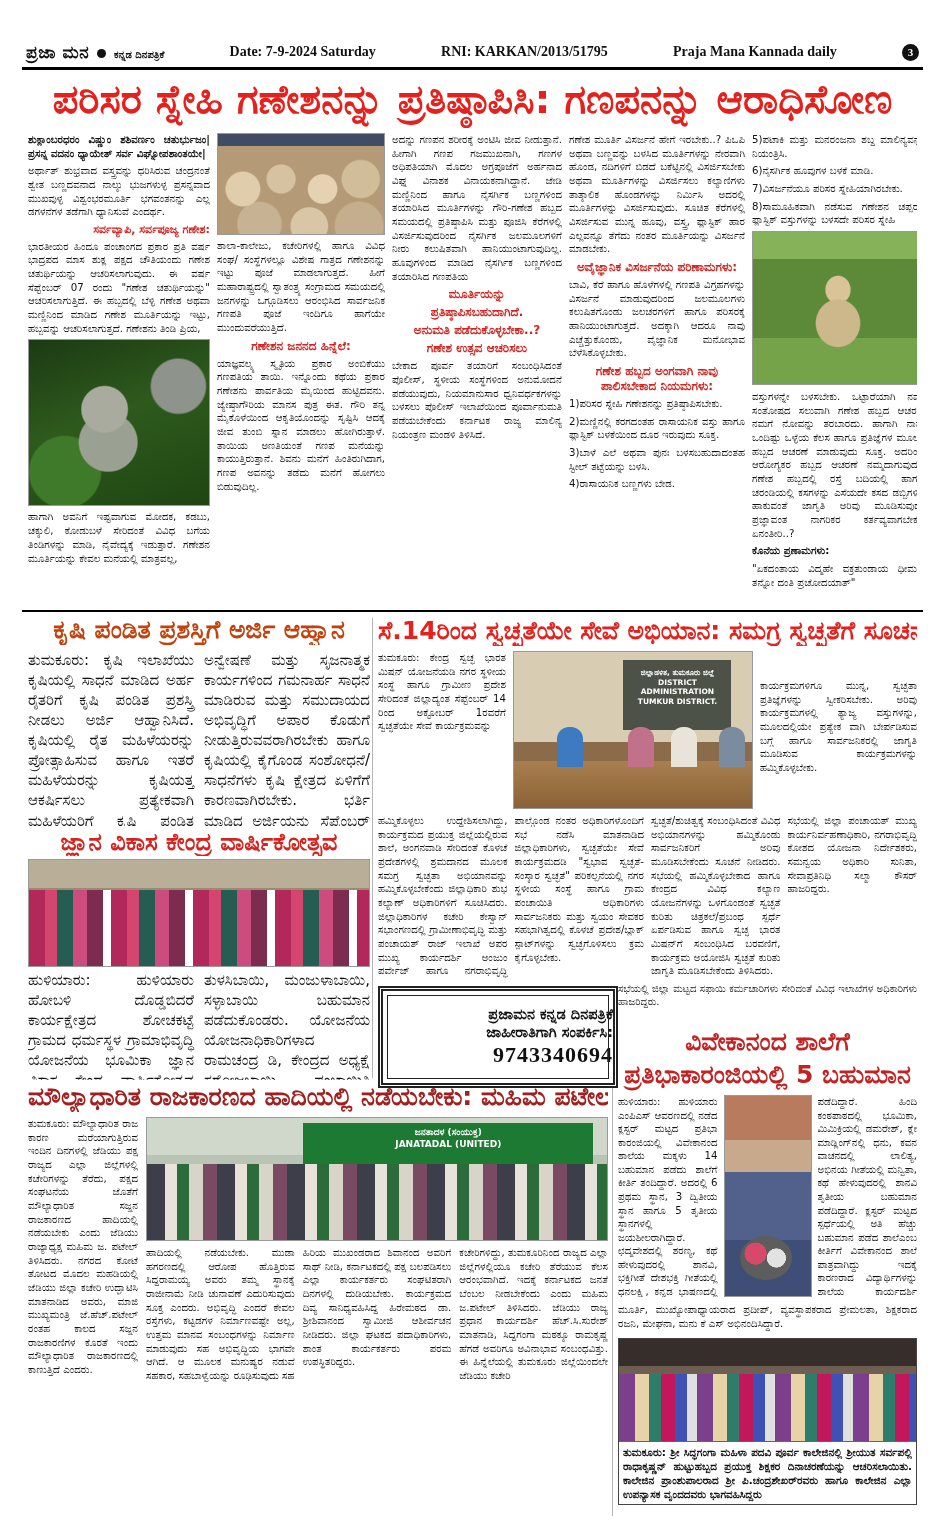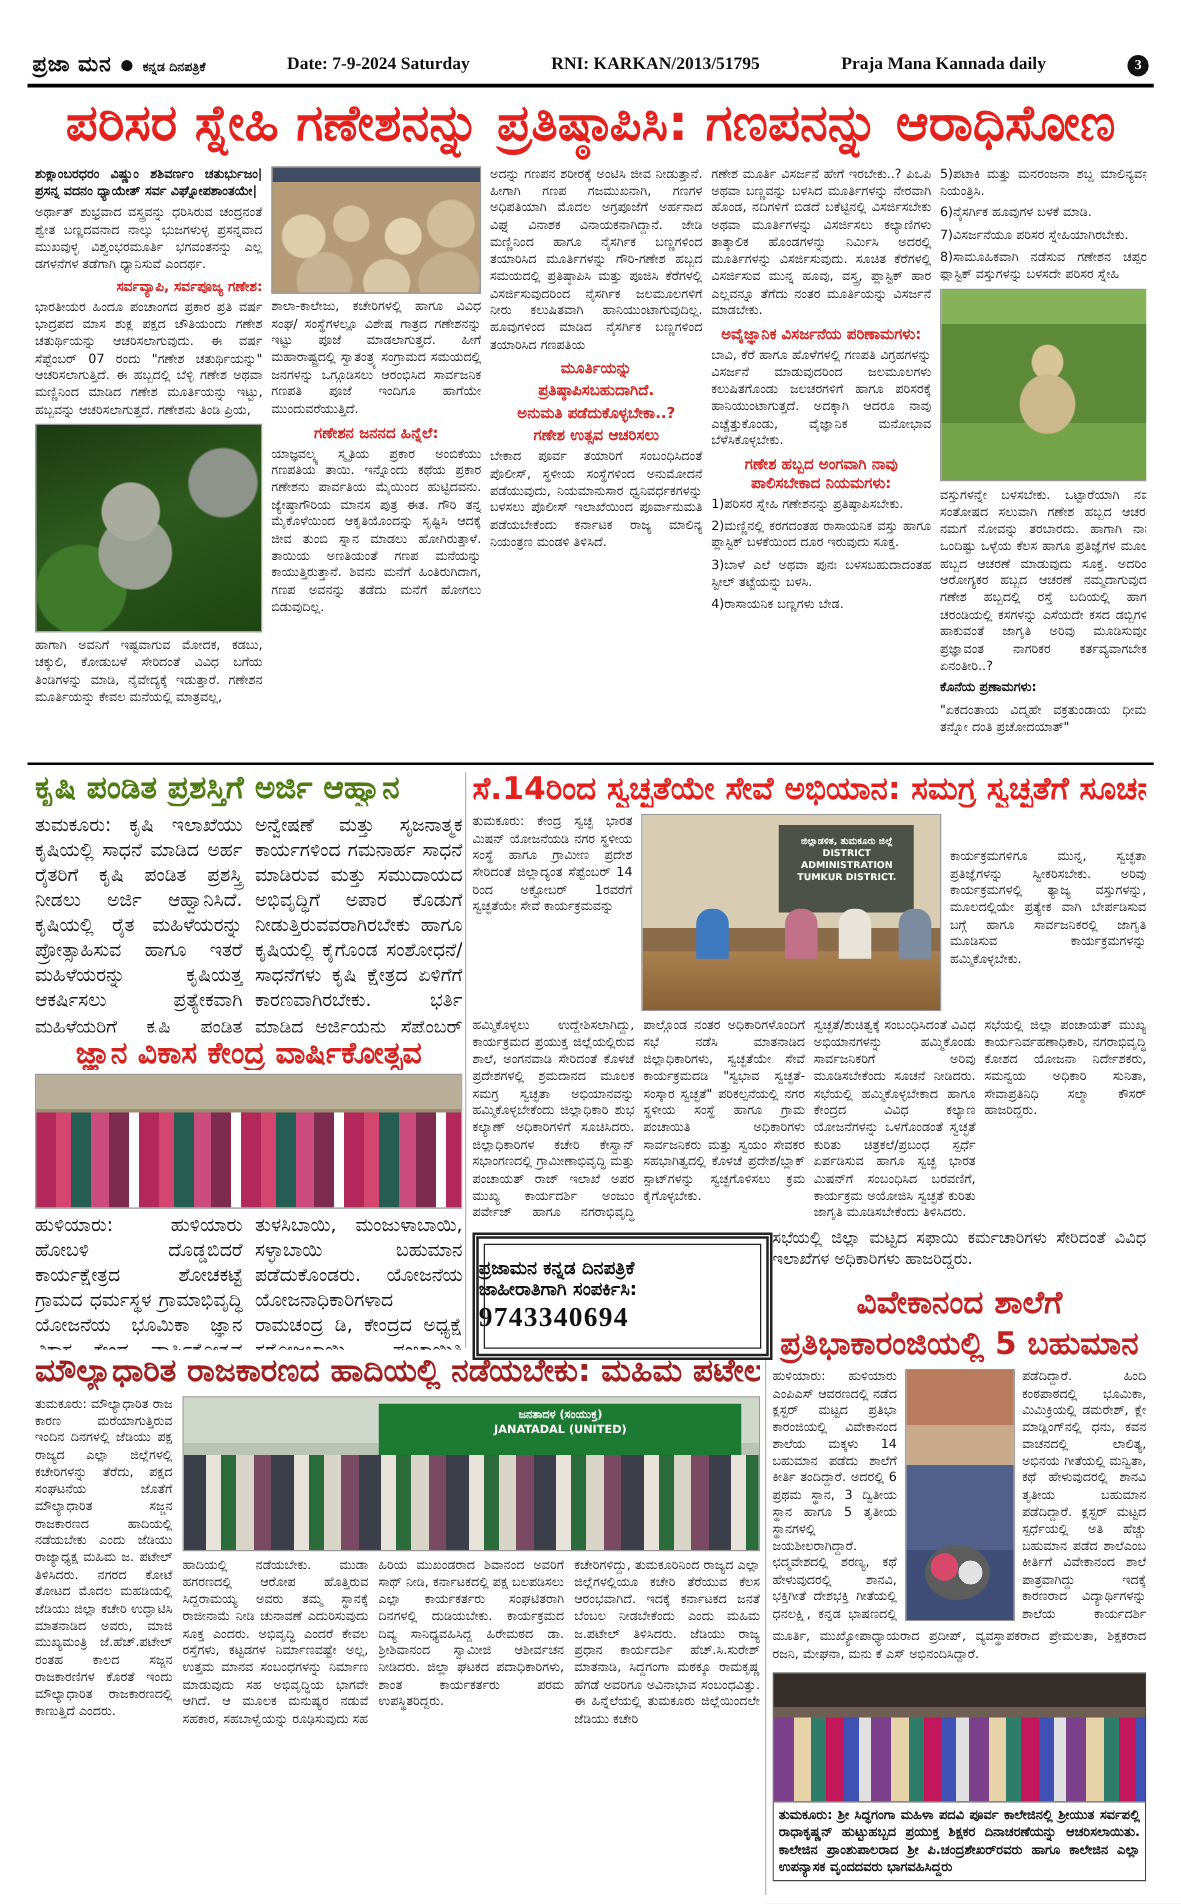--- a/index.html
+++ b/index.html
@@ -67,41 +67,41 @@
       radial-gradient(circle at 70% 50%,#e2e2e2 0 22%,transparent 23%),#5d5d5d;}
   .ph-teachers{height:102px;background:linear-gradient(#352e2b 0 26%,#6e5f52 26%);border:none;border-bottom:1px solid #666;}
   .ph-teachers .crowd{position:absolute;bottom:0;height:66%;width:100%;
       background:repeating-linear-gradient(90deg,#7c3f8c 0 16px,#e8d3a8 16px 30px,#2e7d6b 30px 42px,#c2185b 42px 56px,#3f51b5 56px 68px,#e0e0e0 68px 78px);}
   
   .mid-rule{position:absolute;left:22px;right:22px;top:610px;border-top:2.5px solid #000;}
   .vrule1{position:absolute;left:372px;top:618px;height:460px;border-left:1px solid #b5b5b5;}
   .vrule2{position:absolute;left:612px;top:1086px;height:430px;border-left:1px solid #b5b5b5;}
   
   .krishi{position:absolute;left:28px;top:616px;width:342px;height:210px;overflow:hidden;}
-  .krishi h2{margin:0 0 5px 0;font-size:25px;line-height:1.15;color:#4d7c0f;white-space:nowrap;overflow:hidden;}
+  .krishi h2{margin:0 0 5px 0;text-align:center;font-size:25px;line-height:1.15;color:#c2410c;white-space:nowrap;overflow:hidden;}
   .twocol{column-count:2;column-gap:10px;font-size:15px;line-height:1.34;text-align:justify;}
   .twocol p{margin:0 0 4px 0;}
   
   .jnana{position:absolute;left:28px;top:828px;width:342px;height:252px;overflow:hidden;}
   .jnana h2{margin:0 0 3px 0;text-align:center;font-size:24px;color:#d42420;white-space:nowrap;overflow:hidden;}
   
   .swach{position:absolute;left:378px;top:616px;width:539px;height:364px;overflow:hidden;}
   .swach h2{margin:0 0 5px 0;text-align:center;font-size:25px;color:#e4211c;white-space:nowrap;overflow:hidden;}
   .swach-row1{display:flex;gap:7px;height:158px;overflow:hidden;}
   .swach-row2{display:flex;gap:7px;margin-top:5px;height:190px;overflow:hidden;}
   .scol{font-size:10.2px;line-height:1.34;text-align:justify;overflow:hidden;}
   .s1{flex:0 0 128px;} .s5{flex:1;margin-top:28px;}
   .sb{flex:1;}
   
   .adbox{position:absolute;left:378px;top:986px;width:230px;height:92px;border:5px double #222;outline:1px solid #222;outline-offset:-10px;
-         display:flex;flex-direction:column;justify-content:center;align-items:flex-start;gap:1px;background:#fff;}
+         display:flex;flex-direction:column;justify-content:center;align-items:flex-end;gap:1px;background:#fff;}
   .adbox .a1{font-size:14.5px;font-weight:bold;}
   .adbox .a2{font-size:14.5px;font-weight:bold;}
   .adbox .a3{font-size:22px;font-weight:bold;font-family:"Liberation Serif",serif;letter-spacing:1px;}
-  .swach-tail{position:absolute;left:618px;top:982px;width:299px;height:42px;font-size:13px;line-height:1.34;text-align:justify;overflow:hidden;}
+  .swach-tail{position:absolute;left:618px;top:982px;width:299px;height:42px;font-size:10px;line-height:1.34;text-align:justify;overflow:hidden;}
   
   .vivek{position:absolute;left:618px;top:1026px;width:299px;height:497px;overflow:hidden;}
   .vivek h2{margin:0 0 4px 0;text-align:center;font-size:25px;line-height:1.3;color:#c32222;}
   .vivek-row{display:flex;gap:6px;height:202px;overflow:hidden;margin-bottom:6px;}
   .vcol{flex:1;font-size:10.2px;line-height:1.33;text-align:justify;overflow:hidden;}
   .teachers-block{border:1px solid #444;}
   .teachers-cap{font-size:10.4px;font-weight:bold;line-height:1.35;text-align:justify;padding:3px 4px;}
   
   .mahima{position:absolute;left:28px;top:1082px;width:580px;height:441px;overflow:hidden;}
   .mahima h2{margin:0 0 5px 0;text-align:center;font-size:25px;color:#a02020;white-space:nowrap;overflow:hidden;}

